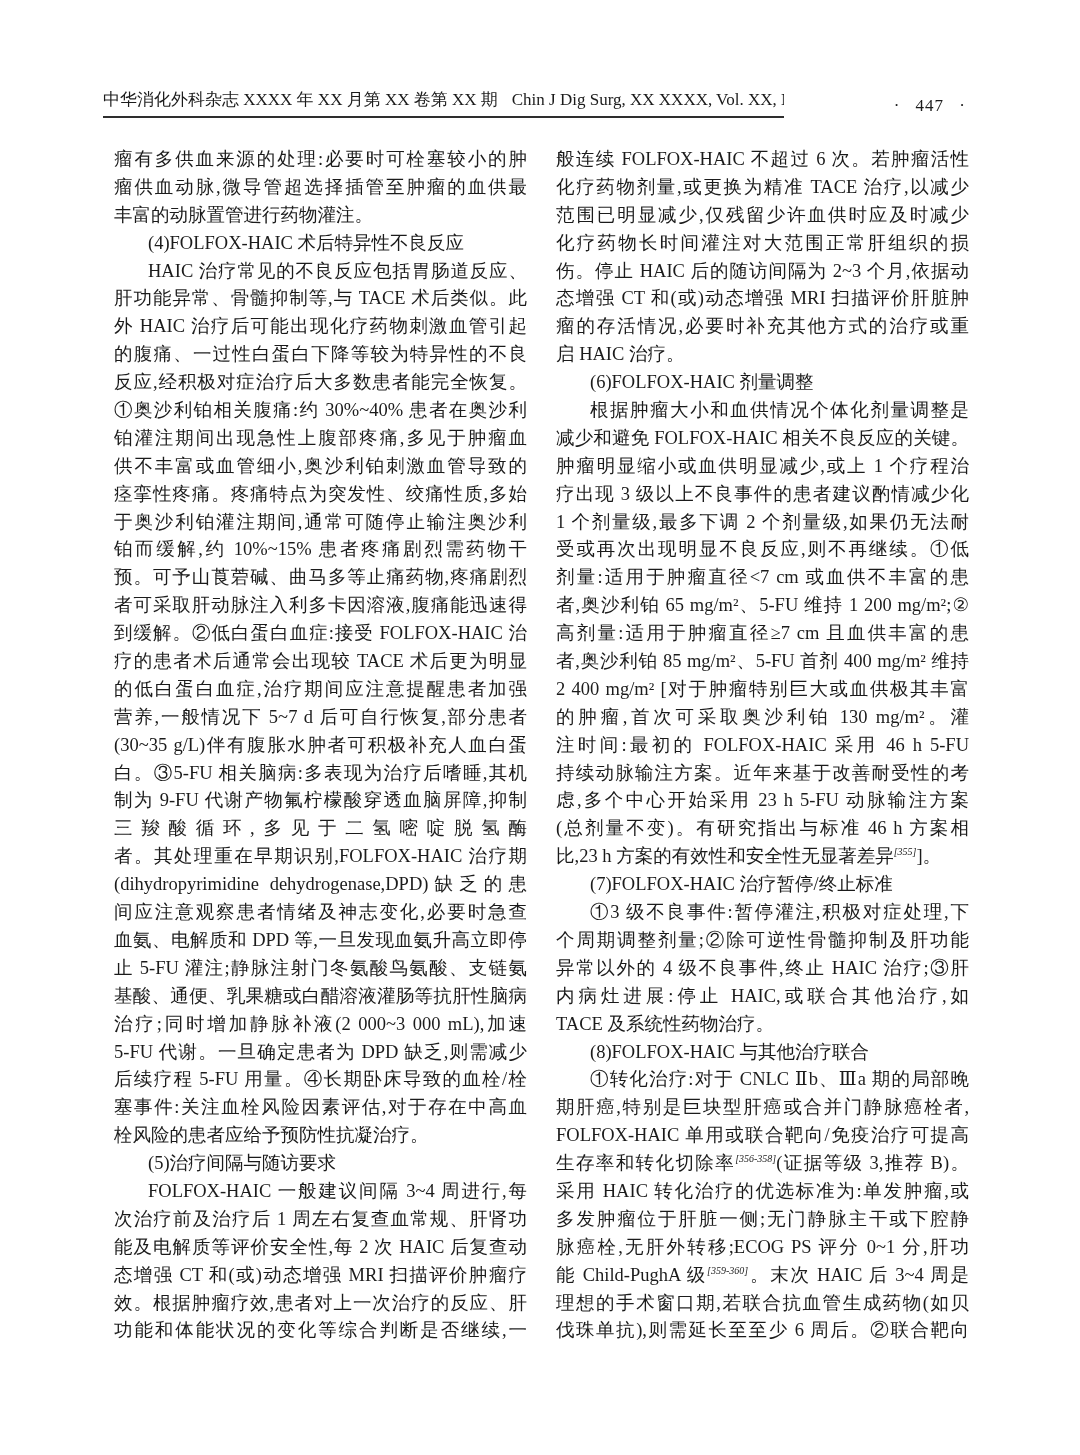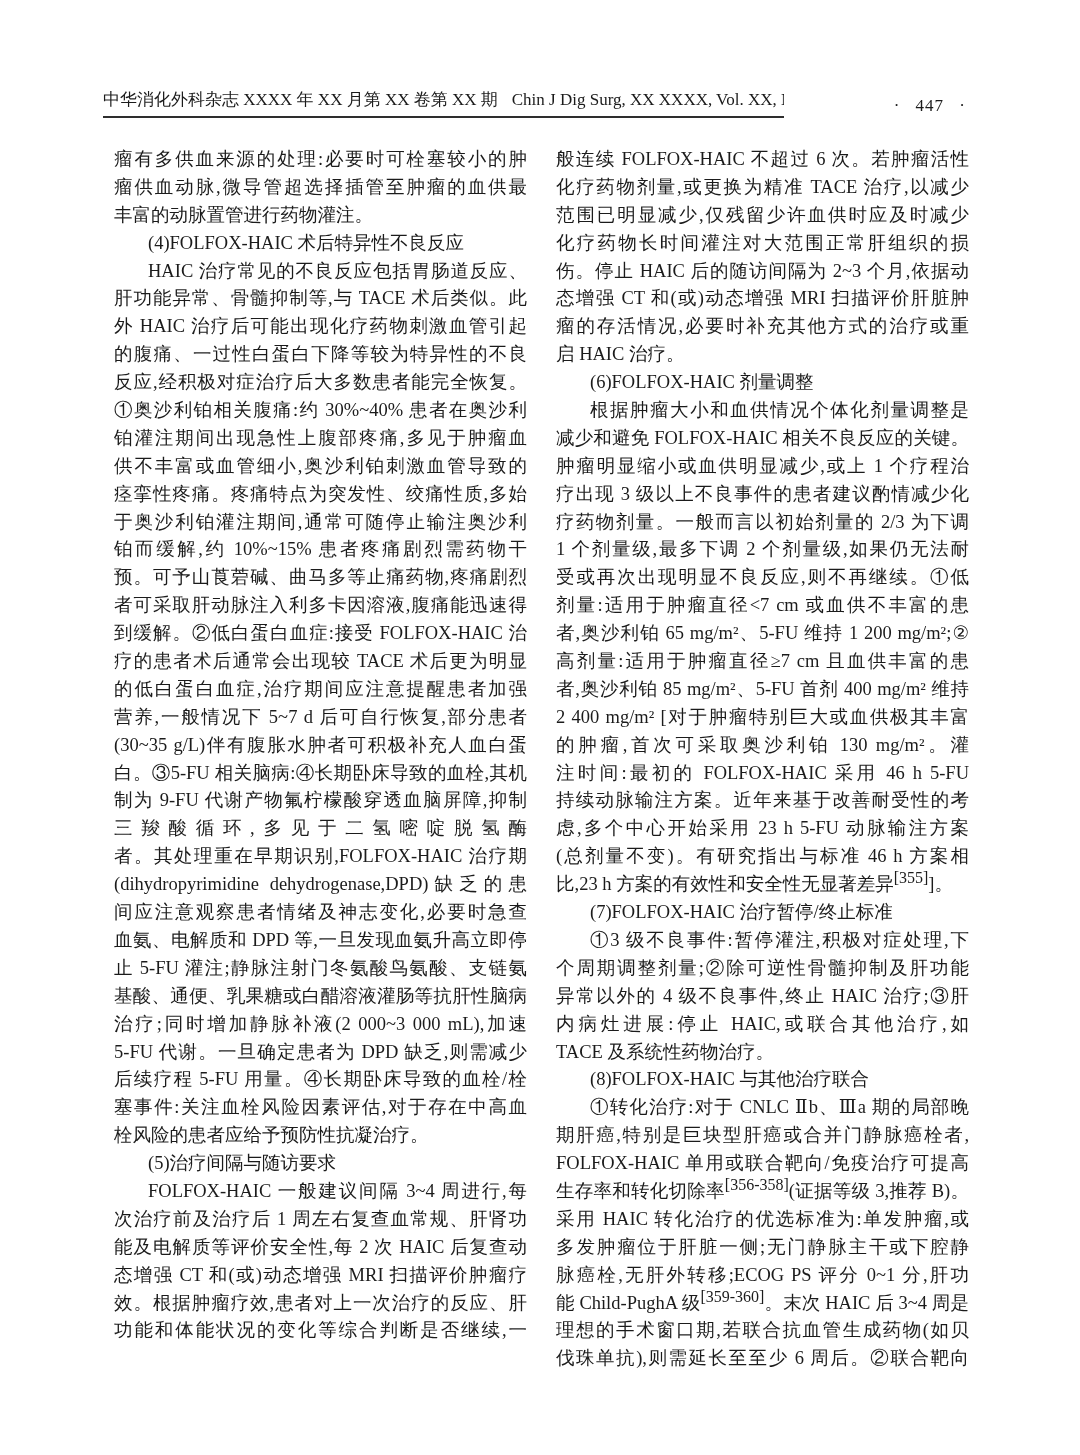--- a/index.html
+++ b/index.html
@@ -38,21 +38,21 @@
   .col-right{left:556px;}
   .line{
     height:27.9px;line-height:27.9px;
     overflow:hidden;
     text-align:justify;
     text-align-last:justify;
     text-justify:inter-character;
   }
   .line.end{text-align-last:left;}
   .line.indent{text-indent:34px;}
-  .line sup{font-size:16px;line-height:0;vertical-align:super;letter-spacing:0;}
+  .line sup{font-size:10px;line-height:0;vertical-align:super;letter-spacing:0;font-style:italic;}
 </style>
 </head>
 <body>
 
 <div class="page">
 
   <div class="header">
     <div class="header-left">
       <span>中华消化外科杂志 XXXX 年 XX 月第 XX 卷第 XX 期</span><span class="journal-en">Chin J Dig Surg, XX XXXX, Vol. XX, No. XX</span>
     </div>
@@ -75,21 +75,21 @@
       <div class="line">痉挛性疼痛。疼痛特点为突发性、绞痛性质,多始</div>
       <div class="line">于奥沙利铂灌注期间,通常可随停止输注奥沙利</div>
       <div class="line">铂而缓解,约 10%~15% 患者疼痛剧烈需药物干</div>
       <div class="line">预。可予山莨菪碱、曲马多等止痛药物,疼痛剧烈</div>
       <div class="line">者可采取肝动脉注入利多卡因溶液,腹痛能迅速得</div>
       <div class="line">到缓解。②低白蛋白血症:接受 FOLFOX-HAIC 治</div>
       <div class="line">疗的患者术后通常会出现较 TACE 术后更为明显</div>
       <div class="line">的低白蛋白血症,治疗期间应注意提醒患者加强</div>
       <div class="line">营养,一般情况下 5~7 d 后可自行恢复,部分患者</div>
       <div class="line">(30~35 g/L)伴有腹胀水肿者可积极补充人血白蛋</div>
-      <div class="line">白。③5-FU 相关脑病:④长期卧床导致的血栓,其机</div>
+      <div class="line">白。③5-FU 相关脑病:多表现为治疗后嗜睡,其机</div>
       <div class="line">制为 9-FU 代谢产物氟柠檬酸穿透血脑屏障,抑制</div>
       <div class="line">三羧酸循环,多见于二氢嘧啶脱氢酶</div>
       <div class="line">者。其处理重在早期识别,FOLFOX-HAIC 治疗期</div>
       <div class="line">(dihydropyrimidine dehydrogenase,DPD)缺乏的患</div>
       <div class="line">间应注意观察患者情绪及神志变化,必要时急查</div>
       <div class="line">血氨、电解质和 DPD 等,一旦发现血氨升高立即停</div>
       <div class="line">止 5-FU 灌注;静脉注射门冬氨酸鸟氨酸、支链氨</div>
       <div class="line">基酸、通便、乳果糖或白醋溶液灌肠等抗肝性脑病</div>
       <div class="line">治疗;同时增加静脉补液(2 000~3 000 mL),加速</div>
       <div class="line">5-FU 代谢。一旦确定患者为 DPD 缺乏,则需减少</div>
@@ -111,21 +111,20 @@
       <div class="line">化疗药物长时间灌注对大范围正常肝组织的损</div>
       <div class="line">伤。停止 HAIC 后的随访间隔为 2~3 个月,依据动</div>
       <div class="line">态增强 CT 和(或)动态增强 MRI 扫描评价肝脏肿</div>
       <div class="line">瘤的存活情况,必要时补充其他方式的治疗或重</div>
       <div class="line end">启 HAIC 治疗。</div>
       <div class="line indent end">(6)FOLFOX-HAIC 剂量调整</div>
       <div class="line indent">根据肿瘤大小和血供情况个体化剂量调整是</div>
       <div class="line">减少和避免 FOLFOX-HAIC 相关不良反应的关键。</div>
       <div class="line">肿瘤明显缩小或血供明显减少,或上 1 个疗程治</div>
       <div class="line">疗出现 3 级以上不良事件的患者建议酌情减少化</div>
-      <div class="line">疗药物剂量。一般而言以初始剂量的 2/3 为下调</div>
       <div class="line">1 个剂量级,最多下调 2 个剂量级,如果仍无法耐</div>
       <div class="line">受或再次出现明显不良反应,则不再继续。①低</div>
       <div class="line">剂量:适用于肿瘤直径&lt;7 cm 或血供不丰富的患</div>
       <div class="line">者,奥沙利铂 65 mg/m²、5-FU 维持 1 200 mg/m²;②</div>
       <div class="line">高剂量:适用于肿瘤直径≥7 cm 且血供丰富的患</div>
       <div class="line">者,奥沙利铂 85 mg/m²、5-FU 首剂 400 mg/m² 维持</div>
       <div class="line">2 400 mg/m² [对于肿瘤特别巨大或血供极其丰富</div>
       <div class="line">的肿瘤,首次可采取奥沙利铂 130 mg/m²。灌</div>
       <div class="line">注时间:最初的 FOLFOX-HAIC 采用 46 h 5-FU</div>
       <div class="line">持续动脉输注方案。近年来基于改善耐受性的考</div>

